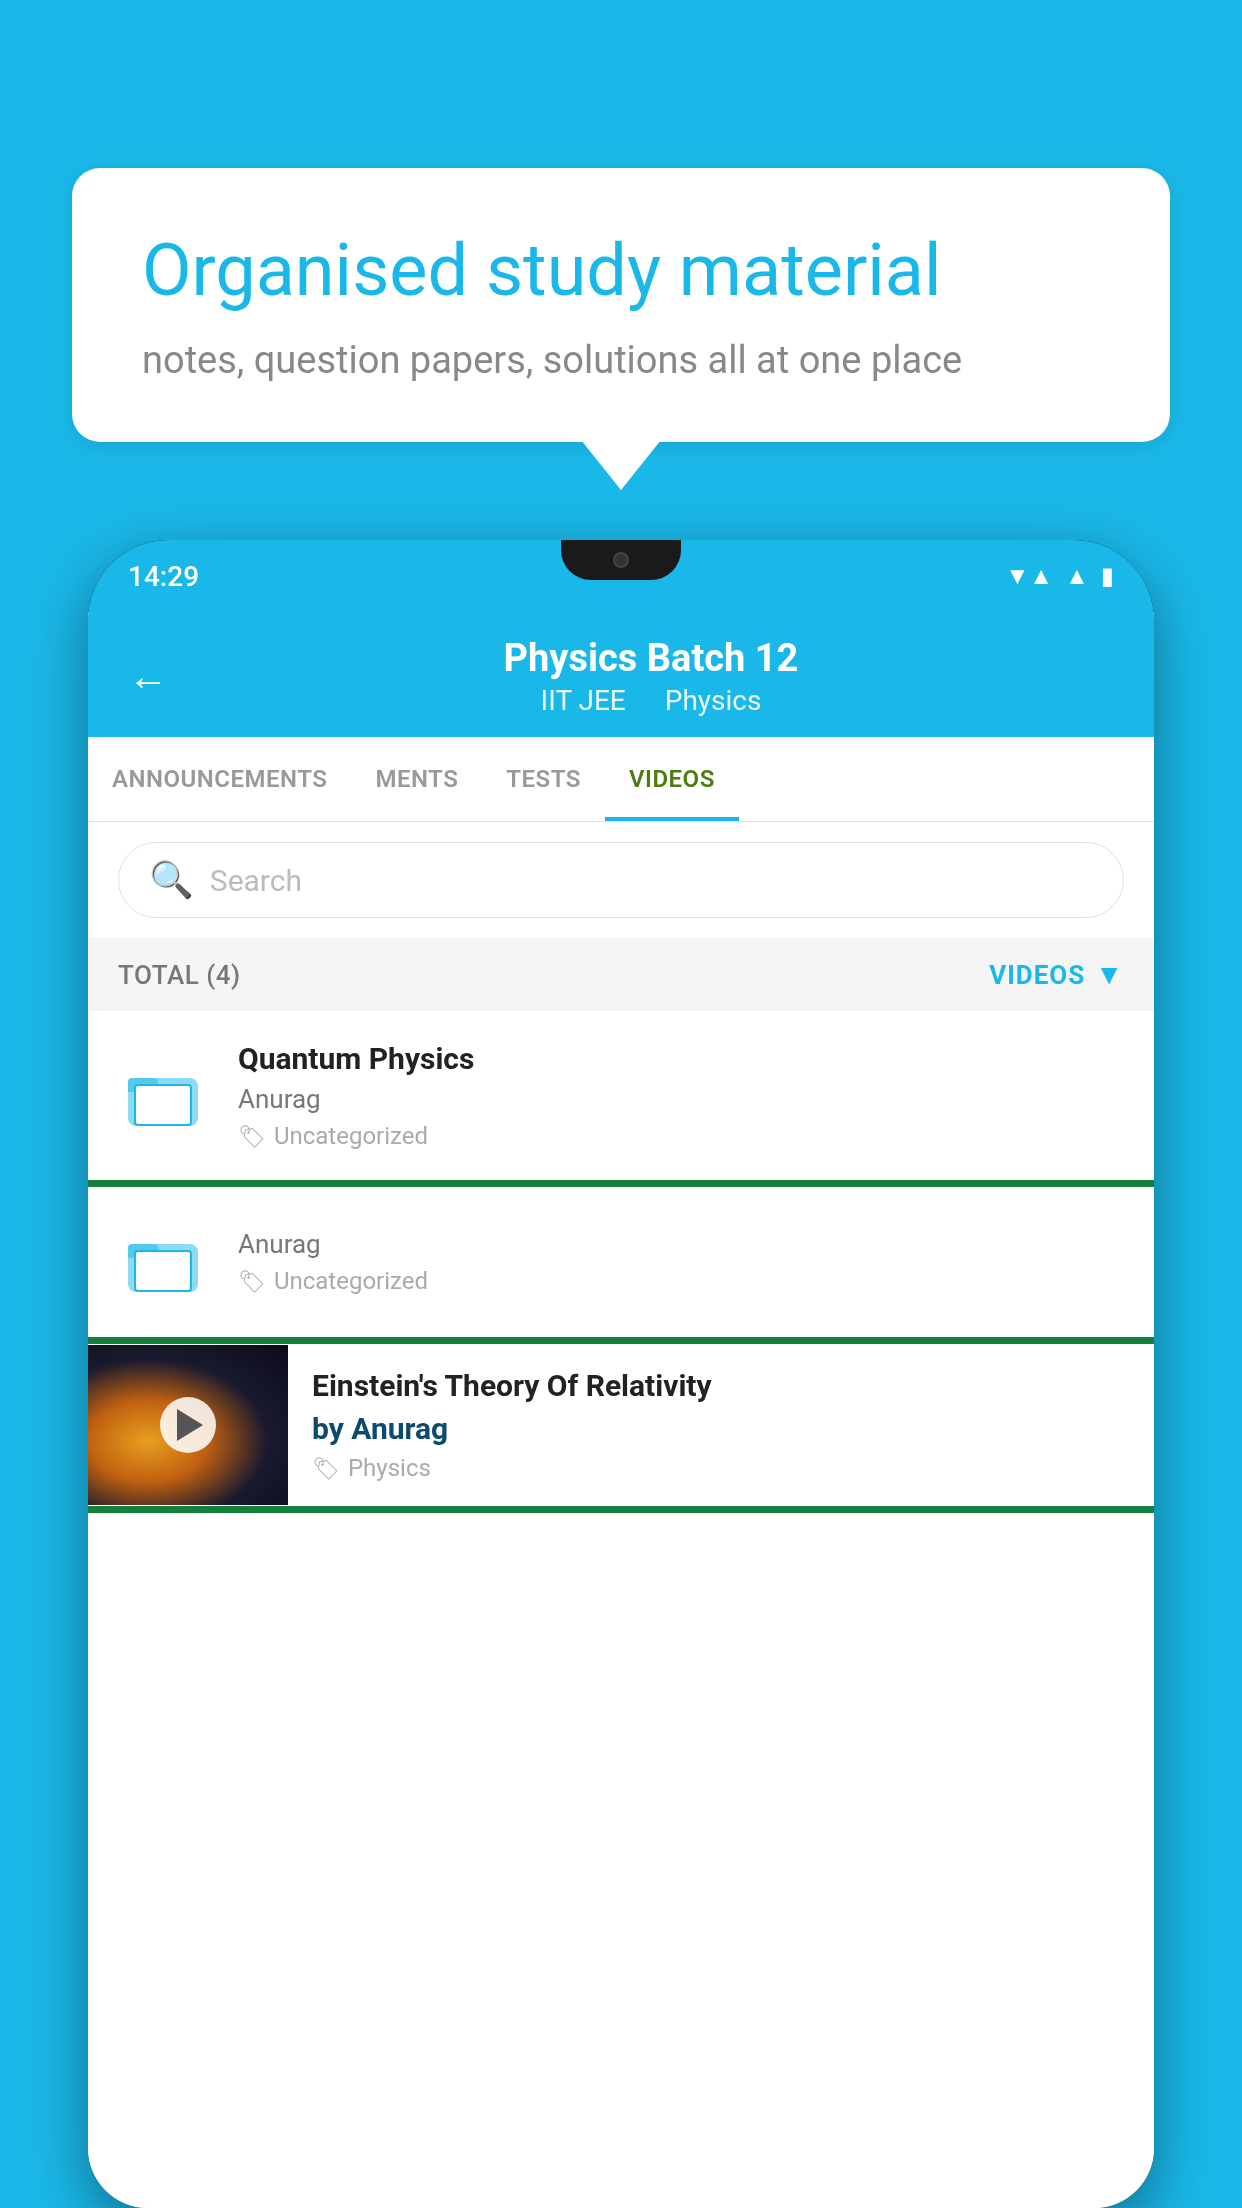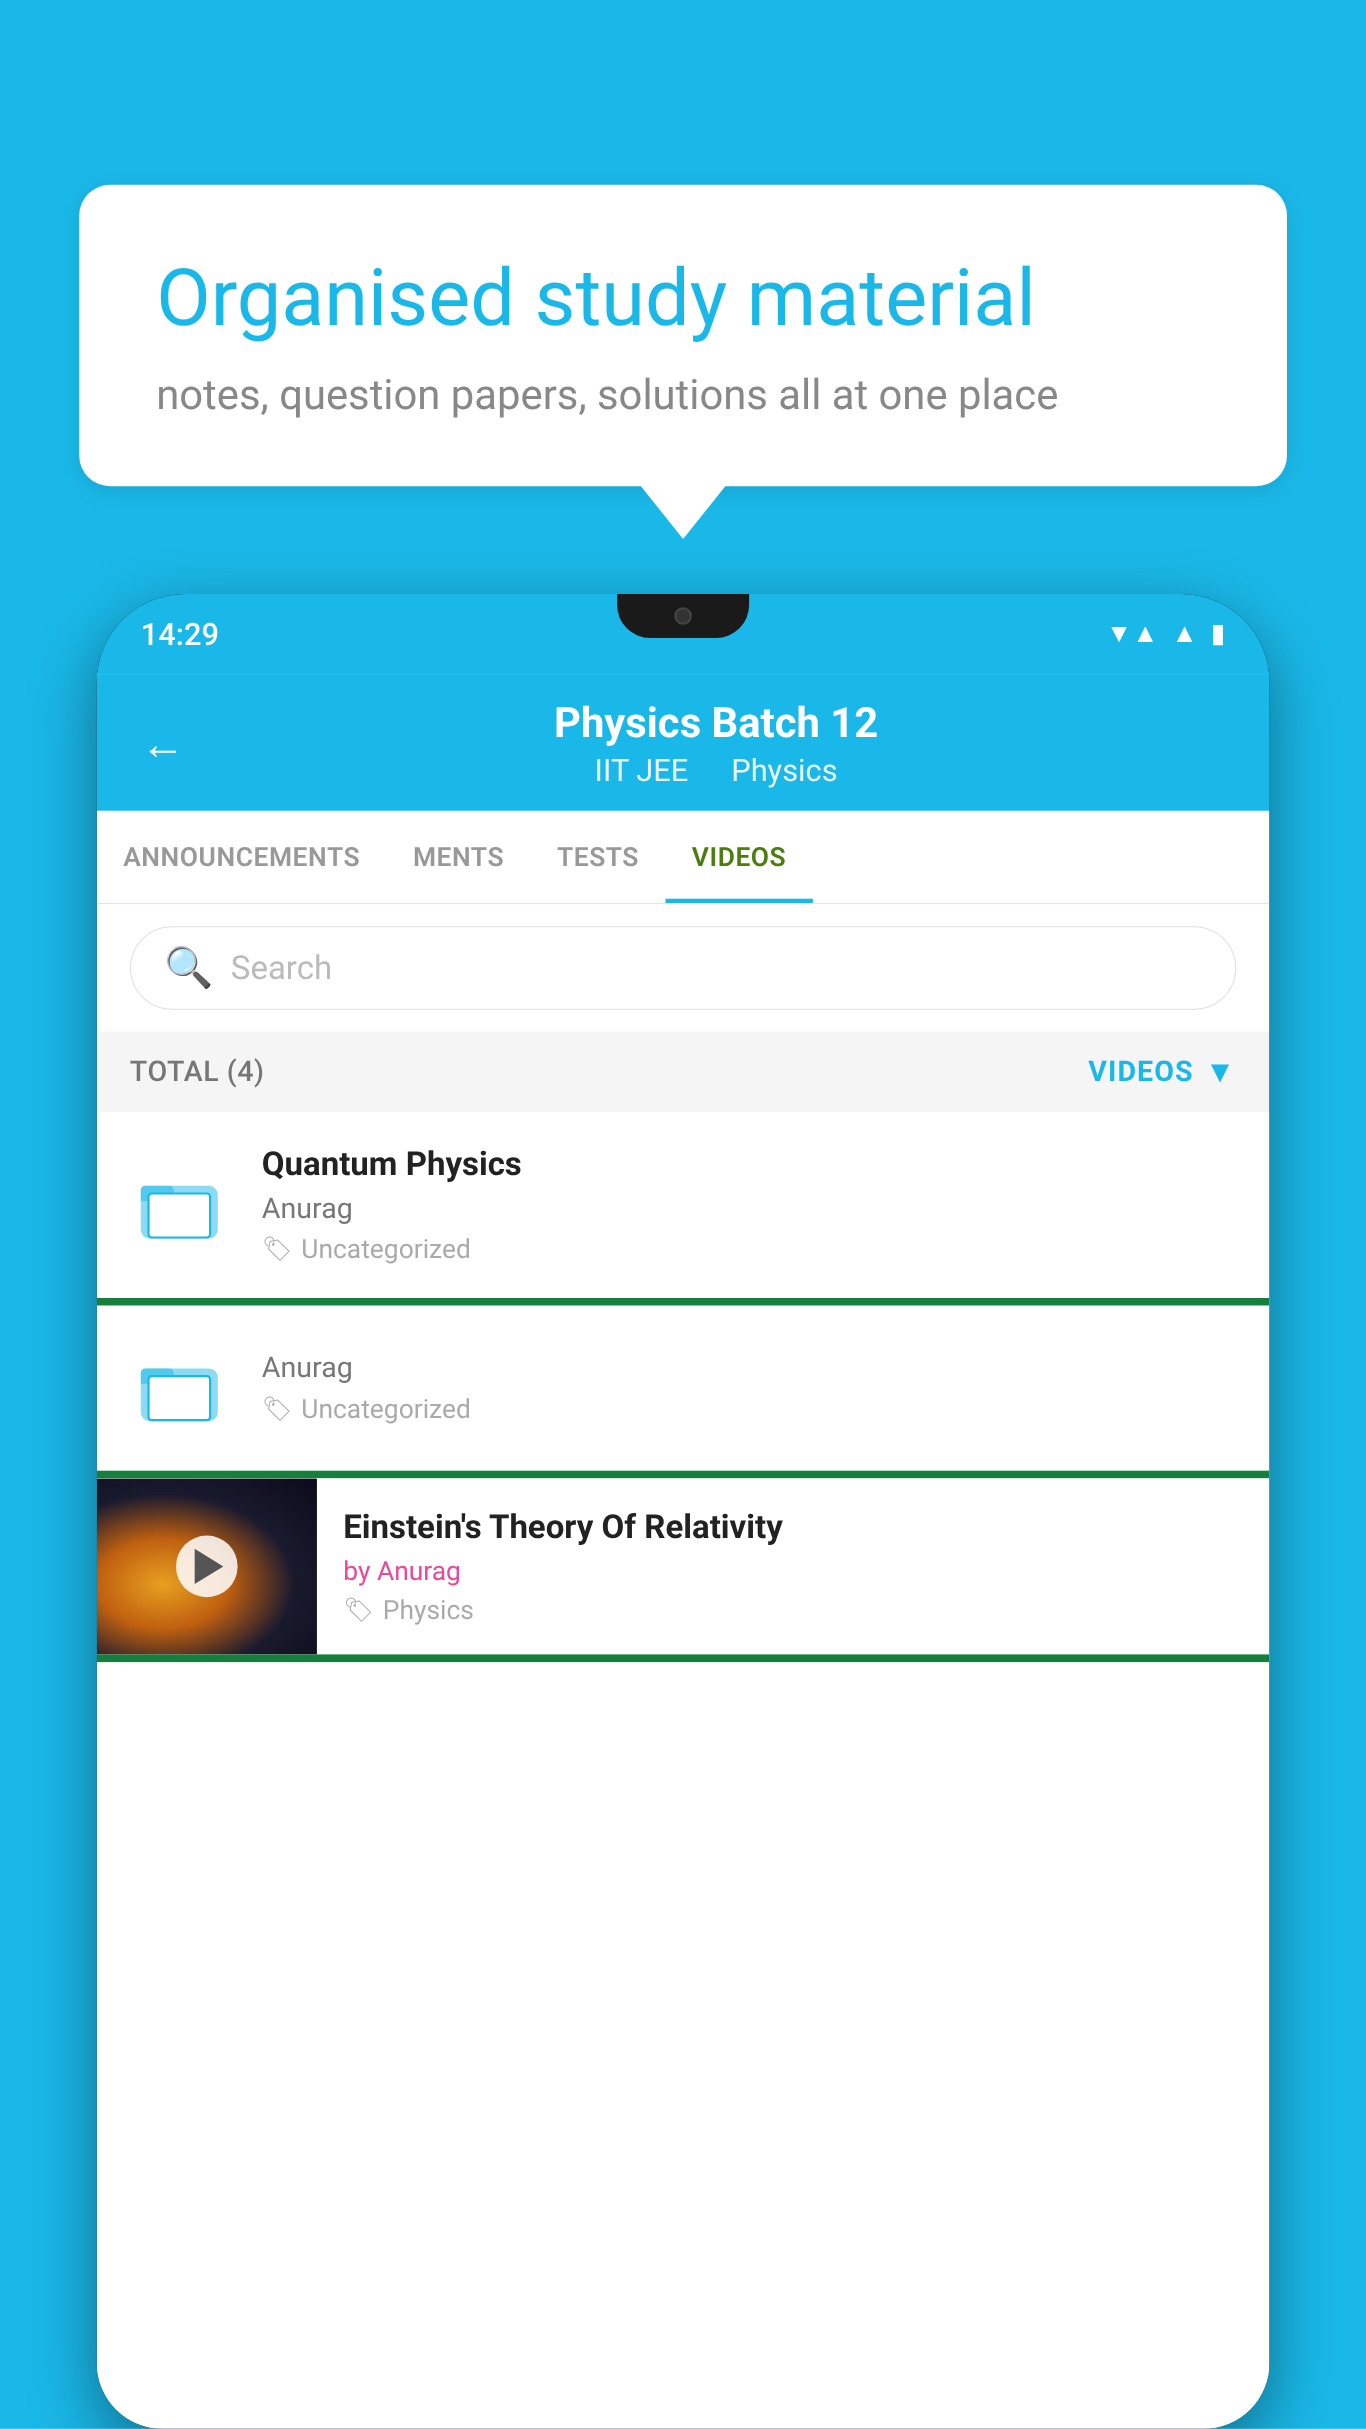--- a/index.html
+++ b/index.html
@@ -348,23 +348,24 @@
       border-top: 16px solid transparent;
       border-bottom: 16px solid transparent;
       border-left: 26px solid #555;
       margin-left: 4px;
     }
     .thumb-content {
       flex: 1;
       padding: 24px 24px;
     }
     .item-byline {
-      color: #ec4899;
-      font-size: 24px;
+      color: #0c4a6e;
+      font-size: 30px;
       margin-bottom: 8px;
+      font-weight: bold;
     }
 
     
     .phone-screen {
       background: #f0f0f0;
       display: flex;
       flex-direction: column;
       height: calc(100% - 72px);
     }
   </style>

